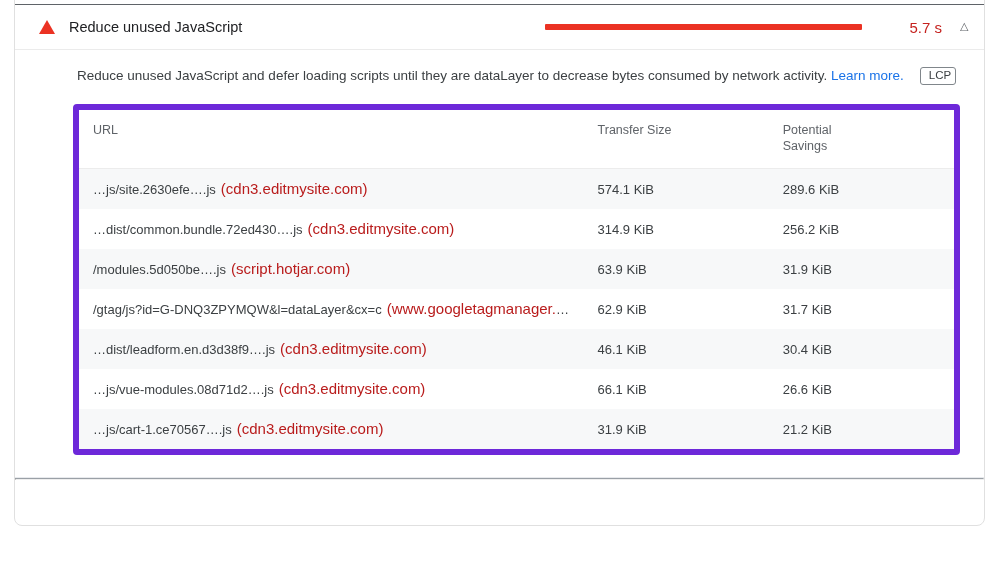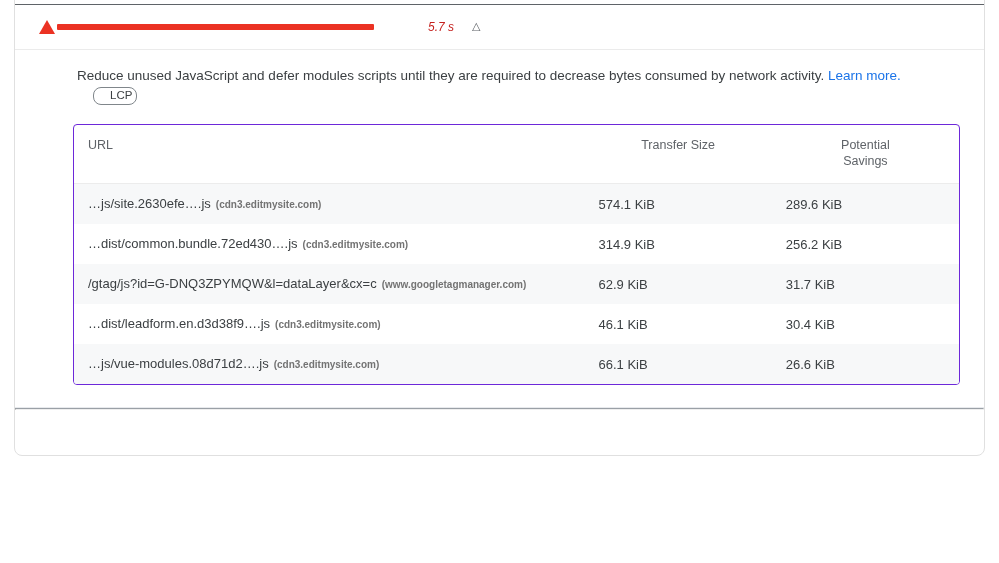--- a/index.html
+++ b/index.html
@@ -69,24 +69,23 @@
     flex: 1 1 auto;
   }
 
   .audit-meter { flex: 0 0 auto; display: flex; align-items: center; }
   .bar-track { display: block; height: 6px; border-radius: 1px; }
   .bar-fail { background: #eb3223; width: 317px; }
 
   .audit-value {
     width: 62px;
     text-align: right;
-    font-size: 12px;
+    font-size: 15px;
     line-height: 19px;
     margin-left: 18px;
-    font-style: italic;
   }
   .val-fail { color: #c5221f; }
 
   .chevron {
     width: 22px;
     display: flex;
     justify-content: flex-end;
     align-items: center;
     color: #5f6368;
     font-size: 11px;
@@ -101,69 +100,68 @@
   .audit-desc {
     font-size: 13.5px;
     line-height: 20px;
     color: #3c4043;
     margin: 0 0 18px 38px;
   }
   .learn-more { color: #1a73e8; text-decoration: none; }
   .metric-chip {
     display: inline-block;
     border: 1px solid #80868b;
-    border-radius: 8px;
-    padding: 0px 4px 1px 16px;
+    border-radius: 3px;
+    padding: 0px 4px 1px 8px;
     font-size: 11.5px;
     line-height: 15px;
     color: #3c4043;
     vertical-align: 1px;
     margin-left: 16px;
   }
 
   
   .detail-table-wrap {
     margin-left: 34px;
     margin-right: 0px;
-    border: 1px solid #6d28d9;
+    border: 6px solid #6d28d9;
     border-radius: 4px;
     overflow: hidden;
   }
   table.detail {
     width: 100%;
     border-collapse: collapse;
     table-layout: fixed;
   }
   table.detail th {
     font-size: 12.5px;
     font-weight: normal;
     color: #5f6368;
     padding: 12px 14px 14px 14px;
     vertical-align: top;
     line-height: 16px;
     border-bottom: 1px solid #ececec;
   }
   table.detail th.url-col { text-align: left; width: 60%; }
-  table.detail th.num-col { text-align: center; width: 20%; }
+  table.detail th.num-col { text-align: left; width: 20%; }
   table.detail td {
     font-size: 13px;
     color: #3c4043;
     padding: 11px 14px;
     line-height: 17px;
     white-space: nowrap;
     overflow: hidden;
     text-overflow: ellipsis;
   }
   table.detail td.num { text-align: left; }
   table.detail tbody tr:nth-child(odd) { background: #f7f8f9; }
   .host {
-    color: #737373;
-    font-size: 10px;
+    color: #b91c1c;
+    font-size: 15px;
     margin-left: 5px;
-    font-weight: bold;
   }
 
   .section-divider {
     border-top: 1px solid #9aa0a6;
     margin: 0;
   }
 </style>
 </head>
 <body>
 
@@ -173,33 +171,34 @@
     
     
   </div>
 
   <div class="audit-group">
 
     <div class="audit-header expanded">
       <span class="sev-icon">
         <span class="tri-fail"></span>
       </span>
+      <span class="audit-title">Reduce unused JavaScript</span>
       <span class="audit-meter">
         <span class="bar-track bar-fail"></span>
       </span>
       <span class="audit-value val-fail">5.7 s</span>
       <span class="chevron">
         <span class="chev-glyph chev-up">▽</span>
       </span>
     </div>
 
     <div class="audit-body">
 
       <p class="audit-desc">
-        <span>Reduce unused JavaScript and defer modules scripts until they are required to decrease bytes consumed by network activity.</span>
+        <span>Reduce unused JavaScript and defer loading scripts until they are dataLayer to decrease bytes consumed by network activity.</span>
         <a class="learn-more" href="#">Learn more.</a><span class="metric-chip">LCP</span>
       </p>
 
       <div class="detail-table-wrap">
         <table class="detail">
           <thead>
             <tr>
               <th class="url-col">URL</th>
               <th class="num-col">Transfer Size</th>
               <th class="num-col">
@@ -213,33 +212,43 @@
               <td><span>…js/site.2630efe….js</span><span class="host">(cdn3.editmysite.com)</span></td>
               <td class="num">574.1 KiB</td>
               <td class="num">289.6 KiB</td>
             </tr>
             <tr>
               <td><span>…dist/common.bundle.72ed430….js</span><span class="host">(cdn3.editmysite.com)</span></td>
               <td class="num">314.9 KiB</td>
               <td class="num">256.2 KiB</td>
             </tr>
             <tr>
+              <td><span>/modules.5d050be….js</span><span class="host">(script.hotjar.com)</span></td>
+              <td class="num">63.9 KiB</td>
+              <td class="num">31.9 KiB</td>
+            </tr>
+            <tr>
               <td><span>/gtag/js?id=G-DNQ3ZPYMQW&amp;l=dataLayer&amp;cx=c</span><span class="host">(www.googletagmanager.com)</span></td>
               <td class="num">62.9 KiB</td>
               <td class="num">31.7 KiB</td>
             </tr>
             <tr>
               <td><span>…dist/leadform.en.d3d38f9….js</span><span class="host">(cdn3.editmysite.com)</span></td>
               <td class="num">46.1 KiB</td>
               <td class="num">30.4 KiB</td>
             </tr>
             <tr>
               <td><span>…js/vue-modules.08d71d2….js</span><span class="host">(cdn3.editmysite.com)</span></td>
               <td class="num">66.1 KiB</td>
               <td class="num">26.6 KiB</td>
+            </tr>
+            <tr>
+              <td><span>…js/cart-1.ce70567….js</span><span class="host">(cdn3.editmysite.com)</span></td>
+              <td class="num">31.9 KiB</td>
+              <td class="num">21.2 KiB</td>
             </tr>
           </tbody>
         </table>
       </div>
     </div>
   </div>
 
   <hr class="section-divider">
 
   <div class="audit-group">

